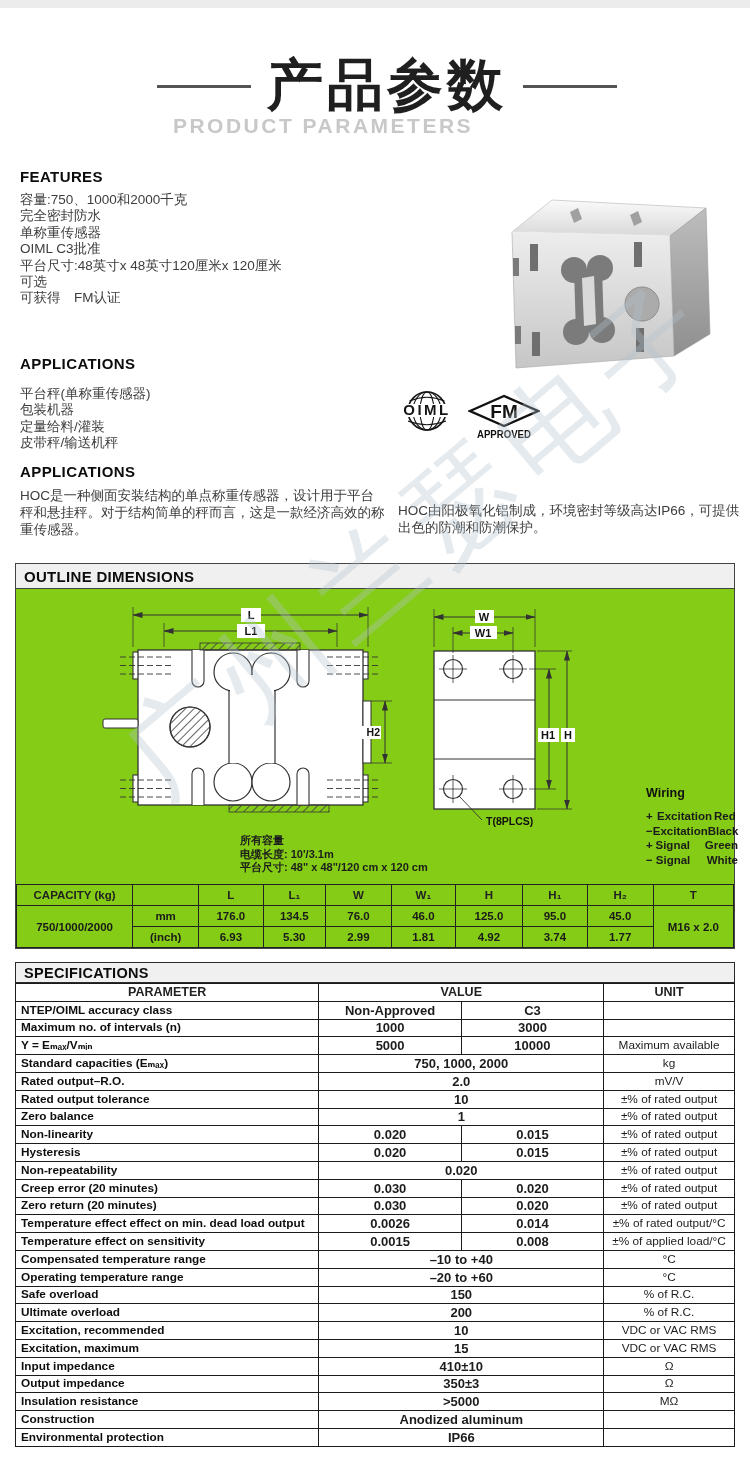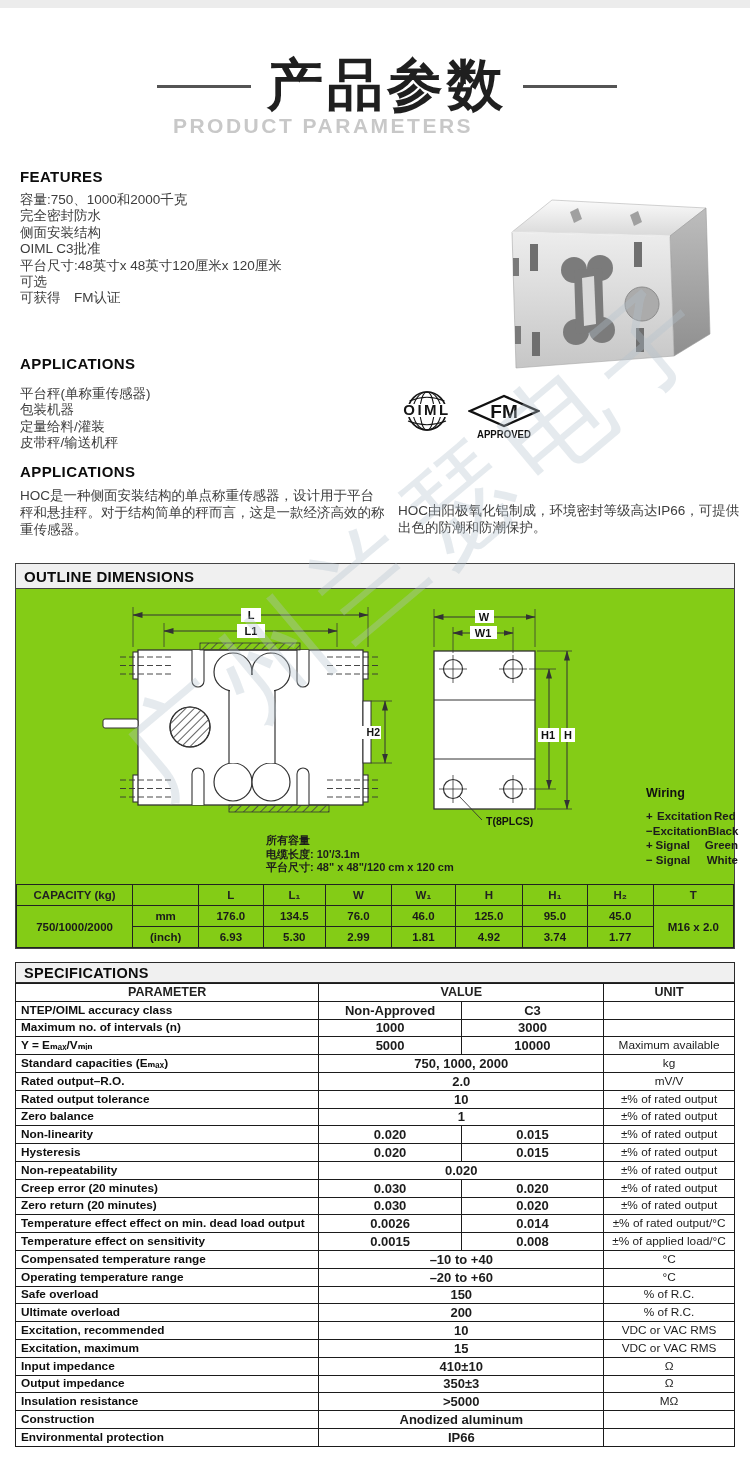--- a/index.html
+++ b/index.html
@@ -34,21 +34,21 @@
   
   #outline-box { position:absolute; left:15px; top:563px; width:720px; border:1px solid #444; background:#84cc16; }
   .box-bar { height:25px; line-height:25px; background:#f0f0f0; border-bottom:1px solid #444; font-size:15px; font-weight:800; padding-left:8px; letter-spacing:.3px; color:#0c0c0c; }
   #drawing-wrap { position:relative; width:718px; height:295px; }
   #drawing-svg { position:absolute; left:0; top:0; }
   #wiring { position:absolute; left:630px; top:197px; width:92px; }
   #wiring .w-head { font-size:12.5px; font-weight:800; color:#111; margin-bottom:9px; }
   .w-row { display:flex; font-size:11.5px; line-height:14.6px; font-weight:600; color:#1c1c1c; }
   .w-sign { width:11px; }
   .w-name { width:57px; }
-  #notes { position:absolute; left:250px; top:245px; }
+  #notes { position:absolute; left:224px; top:245px; }
   #notes div { font-size:11px; font-weight:700; color:#1c1c1c; line-height:13.6px; }
 
   
   #cap-table { width:100%; border-collapse:collapse; table-layout:fixed; }
   #cap-table th, #cap-table td { border:1px solid #222; text-align:center; font-size:11.5px; height:21px; padding:0 2px; }
   #cap-table th { font-weight:800; }
   #cap-table td { font-weight:600; color:#1a1a1a; }
 
   
   #spec-section { position:absolute; left:15px; top:962px; width:720px; }
@@ -74,21 +74,21 @@
   <div class="main-title">产品参数</div>
   <div class="title-line"></div>
 </div>
 <div class="sub-title">PRODUCT PARAMETERS</div>
 
 <div id="features">
   <div class="sec-heading">FEATURES</div>
   <div class="cn-list" id="features-list">
       <div>容量:750、1000和2000千克</div>
       <div>完全密封防水</div>
-      <div>侧面安装结构</div>
+      <div>单称重传感器</div>
       <div>OIML C3批准</div>
       <div>平台尺寸:48英寸x 48英寸120厘米x 120厘米</div>
       <div>可选</div>
       <div>可获得　FM认证</div>
     </div>
 </div>
 
 <div id="applications">
   <div class="sec-heading">APPLICATIONS</div>
   <div class="cn-list" id="applications-list">

